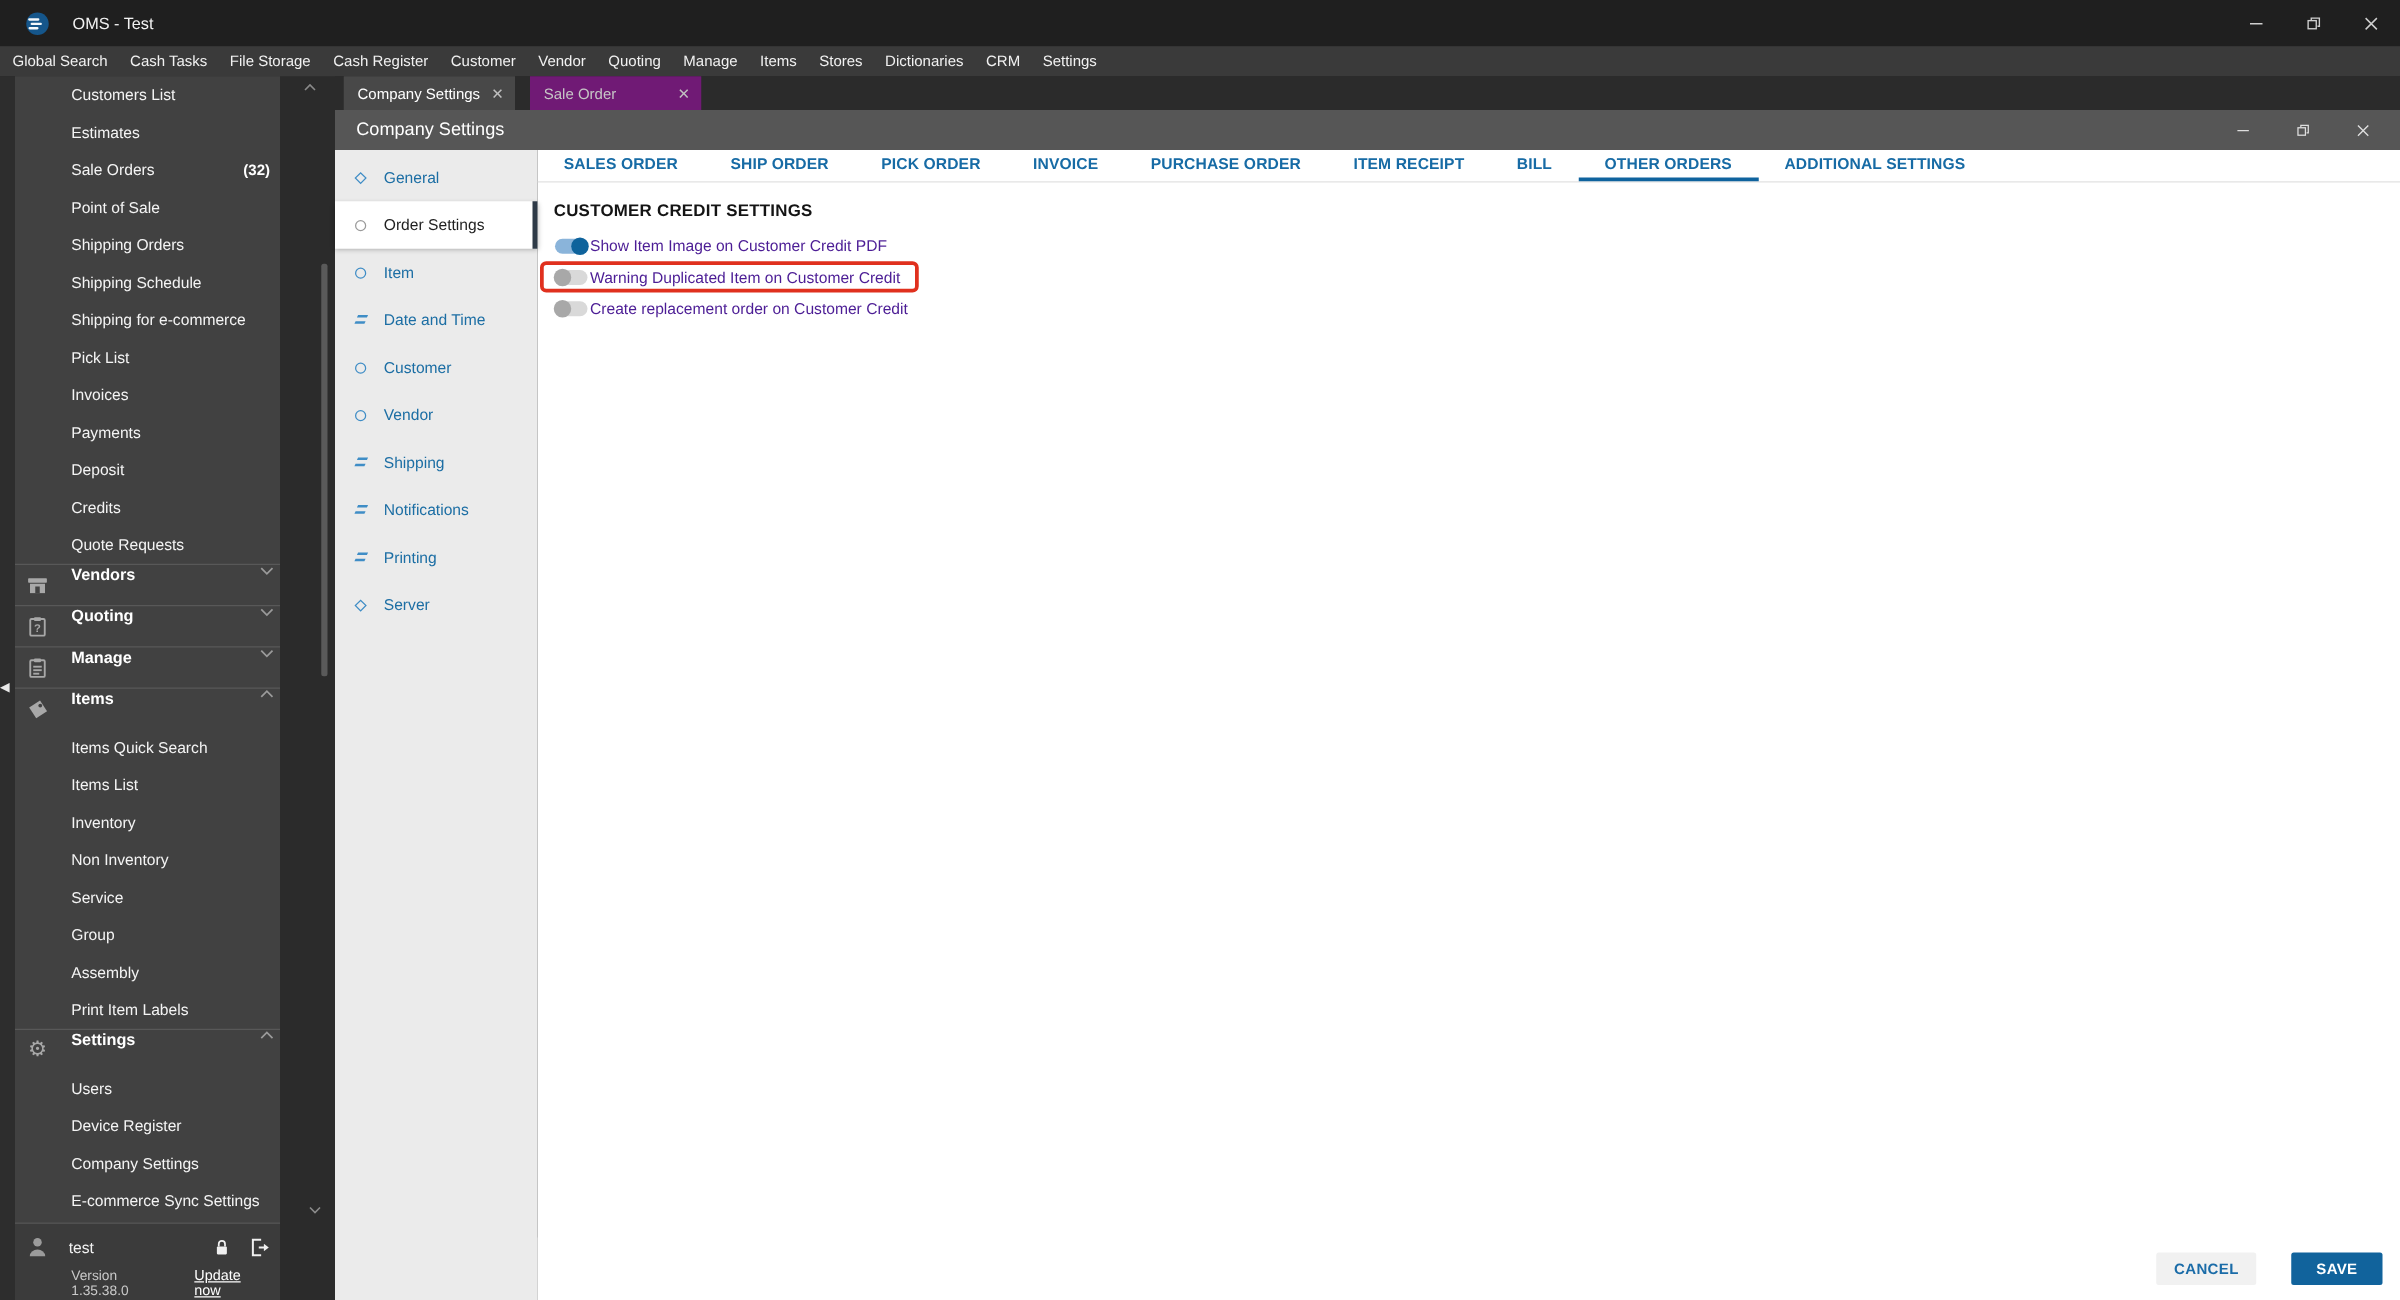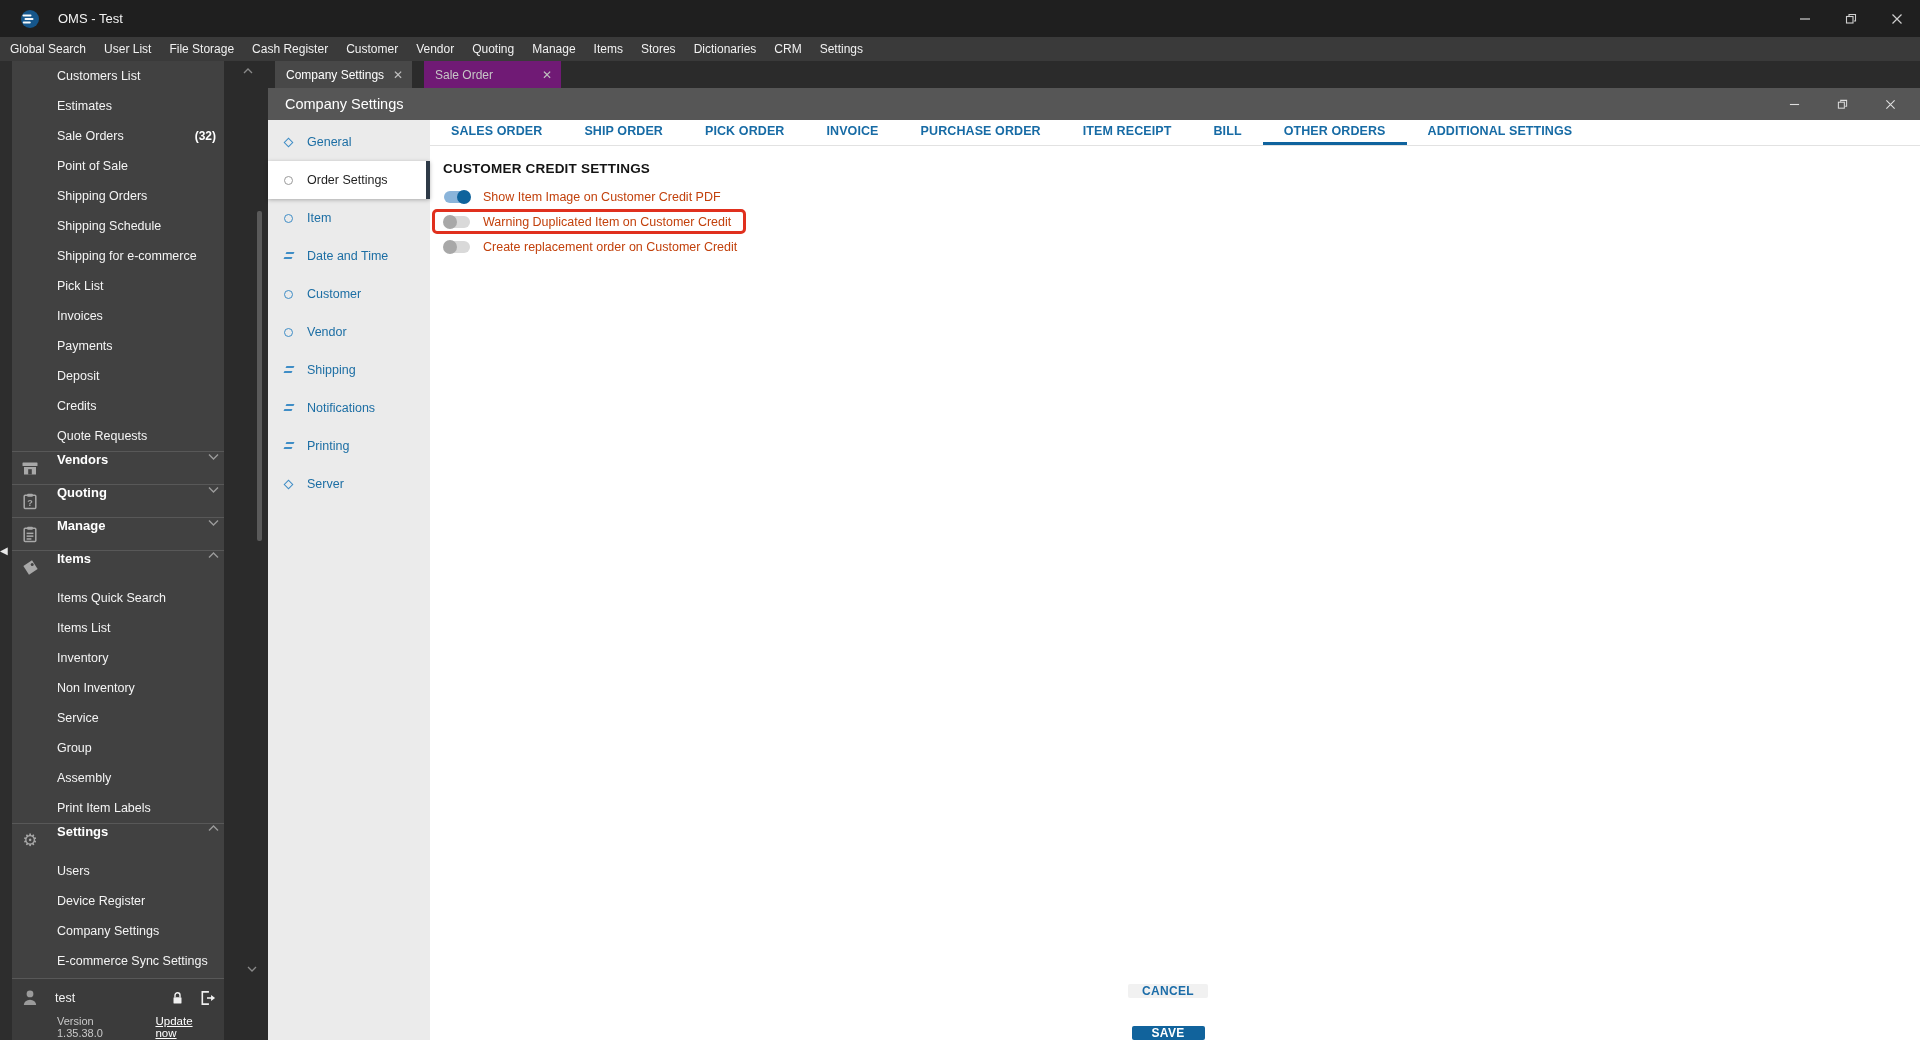--- a/index.html
+++ b/index.html
@@ -94,24 +94,24 @@
   .section-title { margin:15px 0 8px 13px; font-size:13.5px; font-weight:700; color:#141414; letter-spacing:.2px; }
 
   .tgl-row { display:flex; align-items:center; height:25px; border:3px solid transparent;
     border-radius:5px; width:max-content; padding:0 12px 0 9px; margin-left:2px; cursor:pointer; }
   .tgl-row.hl { border-color:#e0301e; }
   .tgl { width:26px; height:12px; border-radius:6px; background:#d9d9d9; position:relative; flex-shrink:0; }
   .tgl::after { content:''; width:14px; height:14px; border-radius:50%; background:#a8a8a8;
     position:absolute; top:-1px; left:-1px; }
   .tgl-row.on .tgl { background:#8ab4da; }
   .tgl-row.on .tgl::after { left:auto; right:-1px; background:#0e639c; }
-  .tgl-lbl { margin-left:13px; font-size:12.5px; color:#c2410c; white-space:nowrap; }
+  .tgl-lbl { margin-left:2px; font-size:12.5px; color:#4c1d95; white-space:nowrap; }
 
   .content-footer { position:absolute; left:0; right:0; bottom:0; height:50px; background:#fff;
-    display:flex; align-items:center; justify-content:flex-end; gap:28px; padding-right:14px;flex-direction:column; }
+    display:flex; align-items:center; justify-content:flex-end; gap:28px; padding-right:14px; }
   .btn { height:26px; display:flex; align-items:center; justify-content:center;
     font-size:12px; font-weight:700; border:none; border-radius:2px; cursor:pointer;
     font-family:"Liberation Sans", sans-serif; letter-spacing:.3px; }
   .btn.cancel { background:#f1f1f1; color:#1b6ca8; padding:0 14px; min-width:56px; }
   .btn.save { background:#11639c; color:#fff; padding:0 20px; min-width:68px; }
 </style>
 </head>
 <body>
 
 <div class="titlebar">
@@ -139,21 +139,21 @@
           <path d="M1.5 1.5 L10.5 10.5 M10.5 1.5 L1.5 10.5" stroke="#cfcfcf" stroke-width="1.2"></path>
         </svg>
     </div>
   </div>
 </div>
 
 <div class="menubar">
 
     <span class="mitem">Global Search</span>
 
-    <span class="mitem">User List</span>
+    <span class="mitem">Cash Tasks</span>
 
     <span class="mitem">File Storage</span>
 
     <span class="mitem">Cash Register</span>
 
     <span class="mitem">Customer</span>
 
     <span class="mitem">Vendor</span>
 
     <span class="mitem">Quoting</span>

